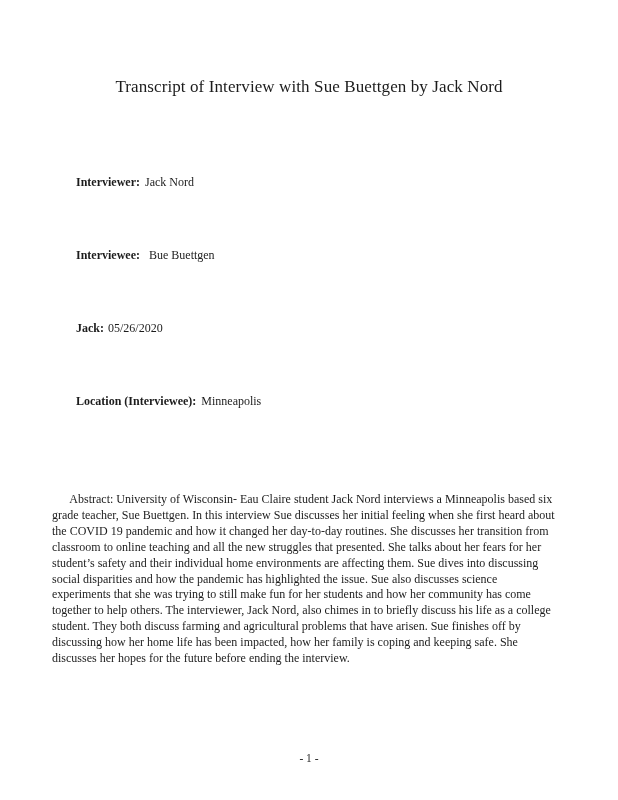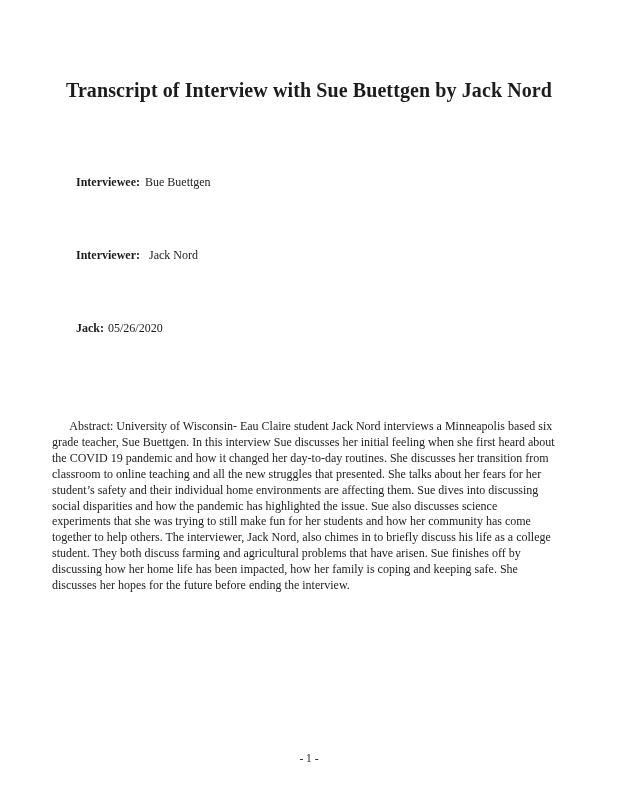--- a/index.html
+++ b/index.html
@@ -15,22 +15,22 @@
     overflow: hidden;
     font-family: "Liberation Serif", "DejaVu Serif", serif;
     color: #1c1c1c;
   }
   .doc-title {
     position: absolute;
     top: 66px;
     left: 0;
     width: 618px;
     text-align: center;
-    font-size: 20px;
-    font-weight: bold;
+    font-size: 17px;
+    font-weight: normal;
     letter-spacing: 0.1px;
     white-space: pre;
   }
   .content {
     position: absolute;
     left: 52px;
     top: 131px;
     width: 560px;
     font-size: 12px;
   }
@@ -70,27 +70,30 @@
 <body>
 
 <div class="page">
 
   <h1 class="doc-title">Transcript of Interview with Sue Buettgen by Jack Nord</h1>
 
   <div class="content">
 
     <div class="meta-block">
       <div class="meta-row">
+        <span class="meta-label">Interviewer:</span><span class="meta-value">Jack Nord</span>
+      </div>
+      <div class="meta-row">
         <span class="meta-label">Interviewee:</span><span class="meta-value">Bue Buettgen</span>
       </div>
       <div class="meta-row">
-        <span class="meta-label">Interviewer:</span><span class="meta-value">Jack Nord</span>
+        <span class="meta-label">Jack:</span><span class="meta-value">05/26/2020</span>
       </div>
       <div class="meta-row">
-        <span class="meta-label">Jack:</span><span class="meta-value">05/26/2020</span>
+        <span class="meta-label">Location (Interviewee):</span><span class="meta-value">Minneapolis</span>
       </div>
     </div>
 
     <div class="abstract">
       <span class="abstract-label">Abstract:</span><span class="abstract-text"> University of Wisconsin- Eau Claire student Jack Nord interviews a Minneapolis based six
 grade teacher, Sue Buettgen. In this interview Sue discusses her initial feeling when she first heard about
 the COVID 19 pandemic and how it changed her day-to-day routines. She discusses her transition from
 classroom to online teaching and all the new struggles that presented. She talks about her fears for her
 student’s safety and their individual home environments are affecting them. Sue dives into discussing
 social disparities and how the pandemic has highlighted the issue. Sue also discusses science

